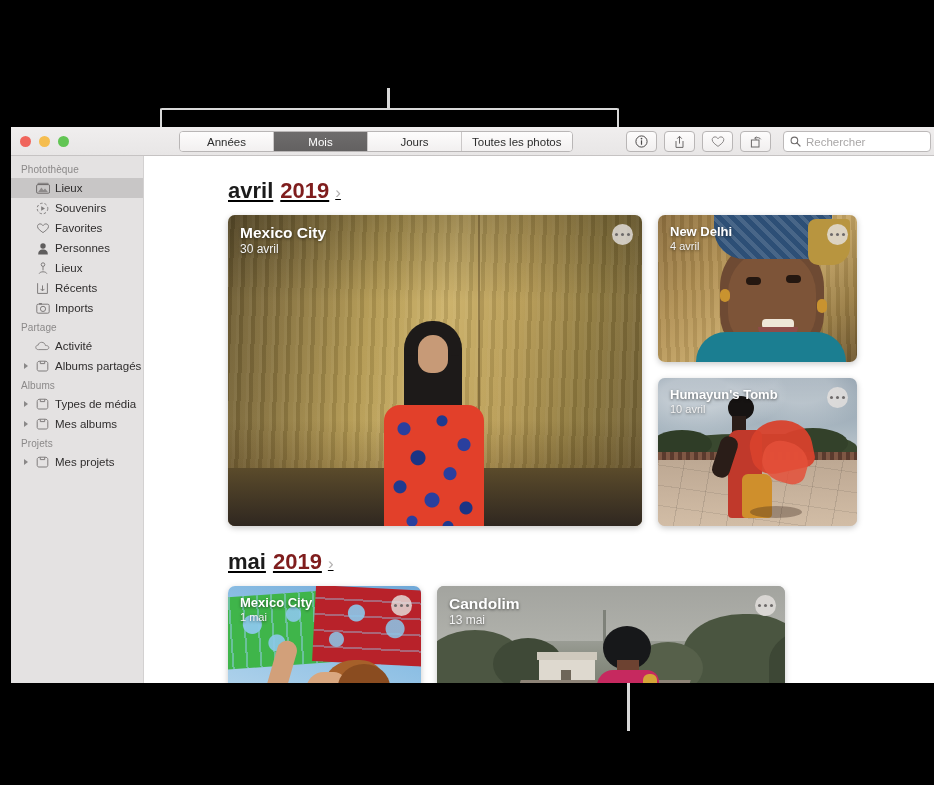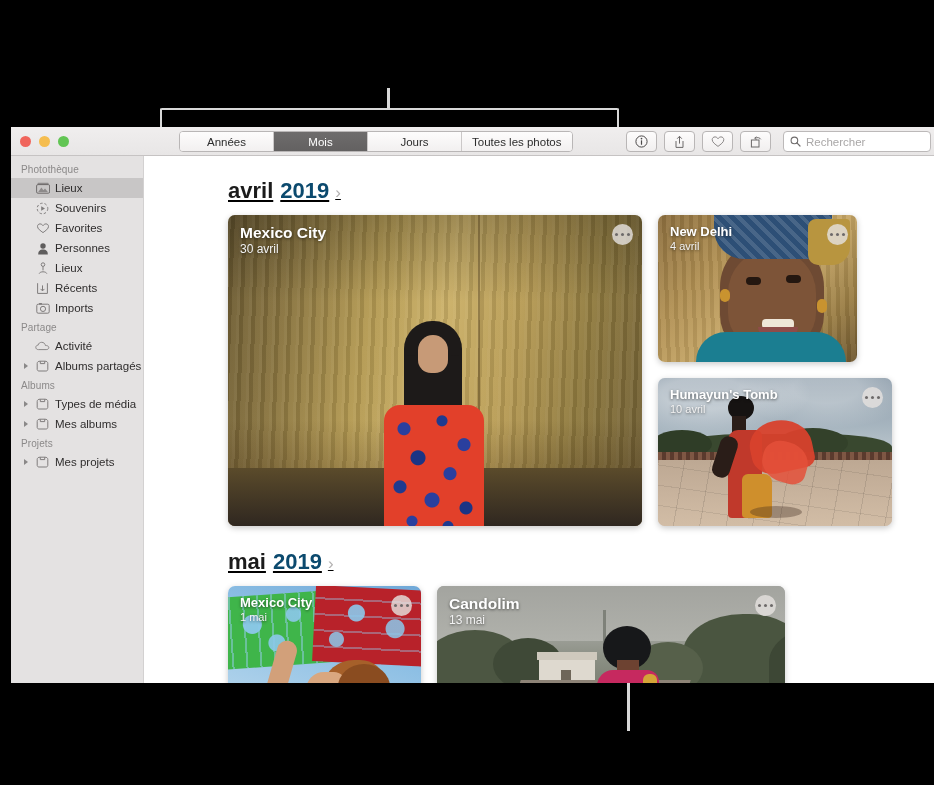--- a/index.html
+++ b/index.html
@@ -137,21 +137,21 @@
     flex: 1; background: #fff;
     overflow: hidden; position: relative;
     padding: 22px 0 0 84px;
     text-decoration: underline;
   }
   .month-head {
     display: flex; align-items: baseline; gap: 7px;
     margin-bottom: 11px; cursor: default;
   }
   .month-name { font-size: 22px; font-weight: bold; color: #1b1b1b; }
-  .month-year { font-size: 22px; font-weight: bold; color: #0c4a6e; }
+  .month-year { font-size: 22px; font-weight: bold; color: #7f1d1d; }
   .month-chev {
     font-size: 17px; color: #b3b1b1; font-weight: normal;
     margin-left: -1px; line-height: 1;
   }
 
   .grid-row { display: flex; gap: 16px; align-items: flex-start; }
   .col-right { display: flex; flex-direction: column; gap: 16px; }
 
   .card {
     position: relative;
@@ -500,21 +500,21 @@
                 <div class="ov-title">New Delhi</div>
                 <div class="ov-sub">4 avril</div>
               </div>
               <div class="dots-btn">
                   <i></i>
                   <i></i>
                   <i></i>
                 </div>
             </div>
 
-            <div class="card sm" style="width:234px;height:148px">
+            <div class="card sm" style="width:199px;height:148px">
               <div class="photo">
                 <div class="sc" style="background:linear-gradient(180deg,#8a9aa8 0%,#a8b6c0 34%,#c3ccd2 56%,#9fa7a6 60%,#b9aba1 62%,#c9b9ac 100%);"></div>
 
                 <div class="sc" style="background:
                         radial-gradient(ellipse at 20% 18%, rgba(255,255,255,.4) 0 16%, transparent 40%),
                         radial-gradient(ellipse at 72% 12%, rgba(255,255,255,.32) 0 14%, transparent 38%);
                         height:58%"></div>
 
                 <div style="position:absolute;left:0;top:56px;width:100%;height:22px;background:#39482f;border-radius:40% 30% 0 0 / 70% 60% 0 0;"></div>
                 <div style="position:absolute;left:-6px;top:52px;width:60px;height:28px;background:#2f3d27;border-radius:50%;"></div>

